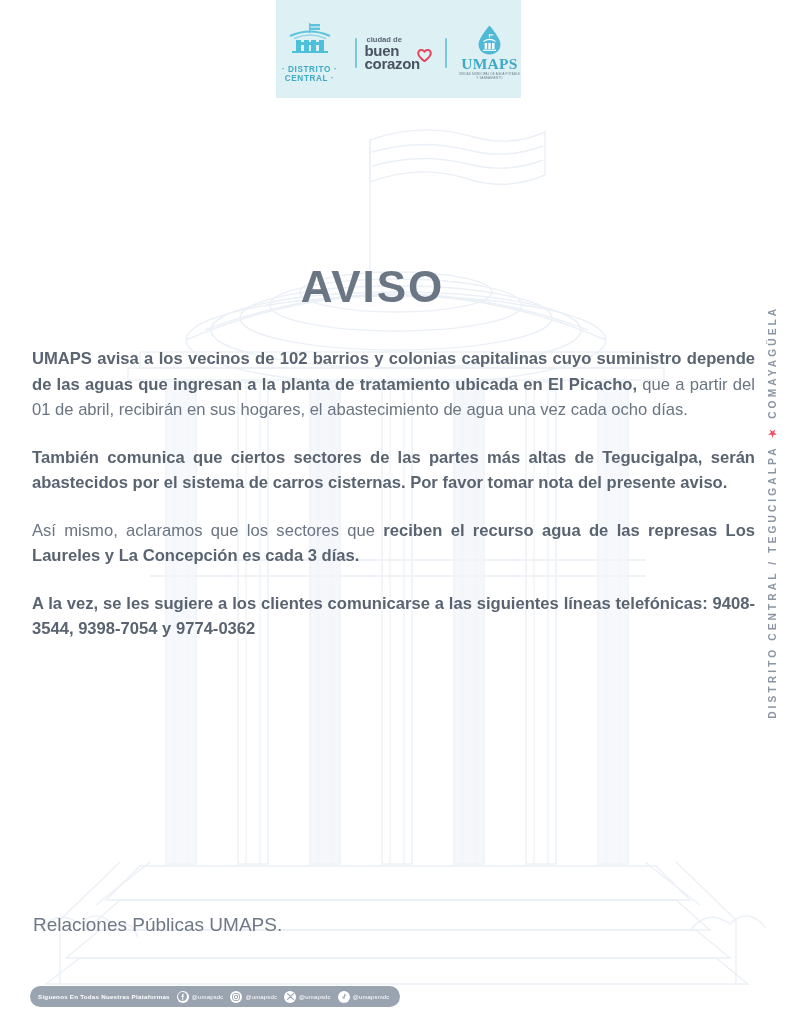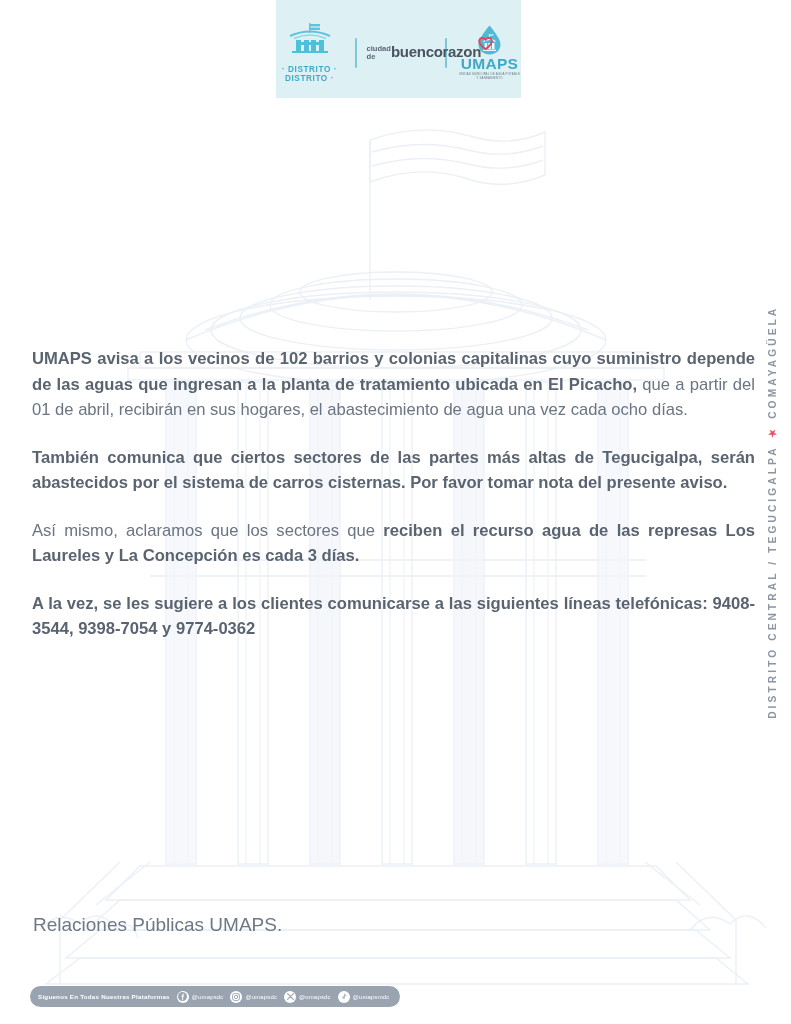--- a/index.html
+++ b/index.html
@@ -57,21 +57,21 @@
   .logo-dc .dc-text {
     font-size: 8.2px;
     font-weight: bold;
     letter-spacing: 0.6px;
     color: #3fa9c6;
     line-height: 9.5px;
     text-align: center;
     margin-top: 12px;
     white-space: nowrap;
   }
-  .logo-bc { display: flex; flex-direction: row; align-items: flex-start; width: 72px; }
+  .logo-bc { display: flex; flex-direction: column; align-items: flex-start; width: 72px; }
   .logo-bc .bc-top {
     font-size: 7.6px;
     color: #5c6774;
     font-weight: bold;
     line-height: 8px;
     margin-left: 2px;
   }
   .logo-bc .bc-main {
     font-size: 15px;
     font-weight: bold;
@@ -89,20 +89,21 @@
   }
   .logo-umaps { display: flex; flex-direction: column; align-items: center; width: 70px; }
   .logo-umaps .drop { width: 25px; height: 30px; }
   .logo-umaps .um-text {
     font-size: 15.5px;
     font-weight: bold;
     color: #3fa9c6;
     letter-spacing: 0.3px;
     line-height: 16px;
     margin-top: 1px;
+    font-family: Liberation Serif, serif;
   }
   .logo-umaps .um-sub {
     font-size: 2.9px;
     color: #6b7c88;
     text-align: center;
     line-height: 3.6px;
     letter-spacing: 0.2px;
     margin-top: 1px;
     width: 64px;
   }
@@ -315,21 +316,21 @@
             <rect x="20" y="17" width="5" height="12"></rect>
             <rect x="27" y="17" width="5" height="12"></rect>
             <rect x="35" y="17" width="5" height="12"></rect>
             <rect x="17" y="19" width="18" height="3"></rect>
             <rect x="8" y="28" width="36" height="2.2"></rect>
           </g>
         </svg>
       </span>
       <div class="dc-text">
         <span>· DISTRITO ·</span><br>
-        <span>DISTRITO ·</span>
+        <span>CENTRAL ·</span>
       </div>
     </div>
 
     <div class="logo-sep"></div>
 
     <div class="logo-bc">
       <div class="bc-top">ciudad de</div>
       <div class="bc-main">buen</div>
       <div class="bc-main bc-main-2">
         <span>corazo</span><span>n</span>
@@ -359,20 +360,21 @@
         </svg>
       </span>
       <div class="um-text">UMAPS</div>
       <div class="um-sub">UNIDAD MUNICIPAL DE AGUA POTABLE Y SANEAMIENTO</div>
     </div>
 
   </div>
 </div>
 
 <div class="content">
+  <div class="title">AVISO</div>
 
   <div class="body-block">
     <p class="para">
       <span class="b">UMAPS avisa a los vecinos de 102 barrios y colonias capitalinas cuyo suministro depende de las aguas que ingresan a la planta de tratamiento ubicada en El Picacho,</span><span class="n"> que a partir del 01 de abril, recibirán en sus hogares, el abastecimiento de agua una vez cada ocho días.</span>
     </p>
     <p class="para">
       <span class="b">También comunica que ciertos sectores de las partes más altas de Tegucigalpa, serán abastecidos por el sistema de carros cisternas. Por favor tomar nota del presente aviso.</span>
     </p>
     <p class="para">
       <span class="n">Así mismo, aclaramos que los sectores que </span><span class="b">reciben el recurso agua de las represas Los Laureles y La Concepción es cada 3 días.</span>

